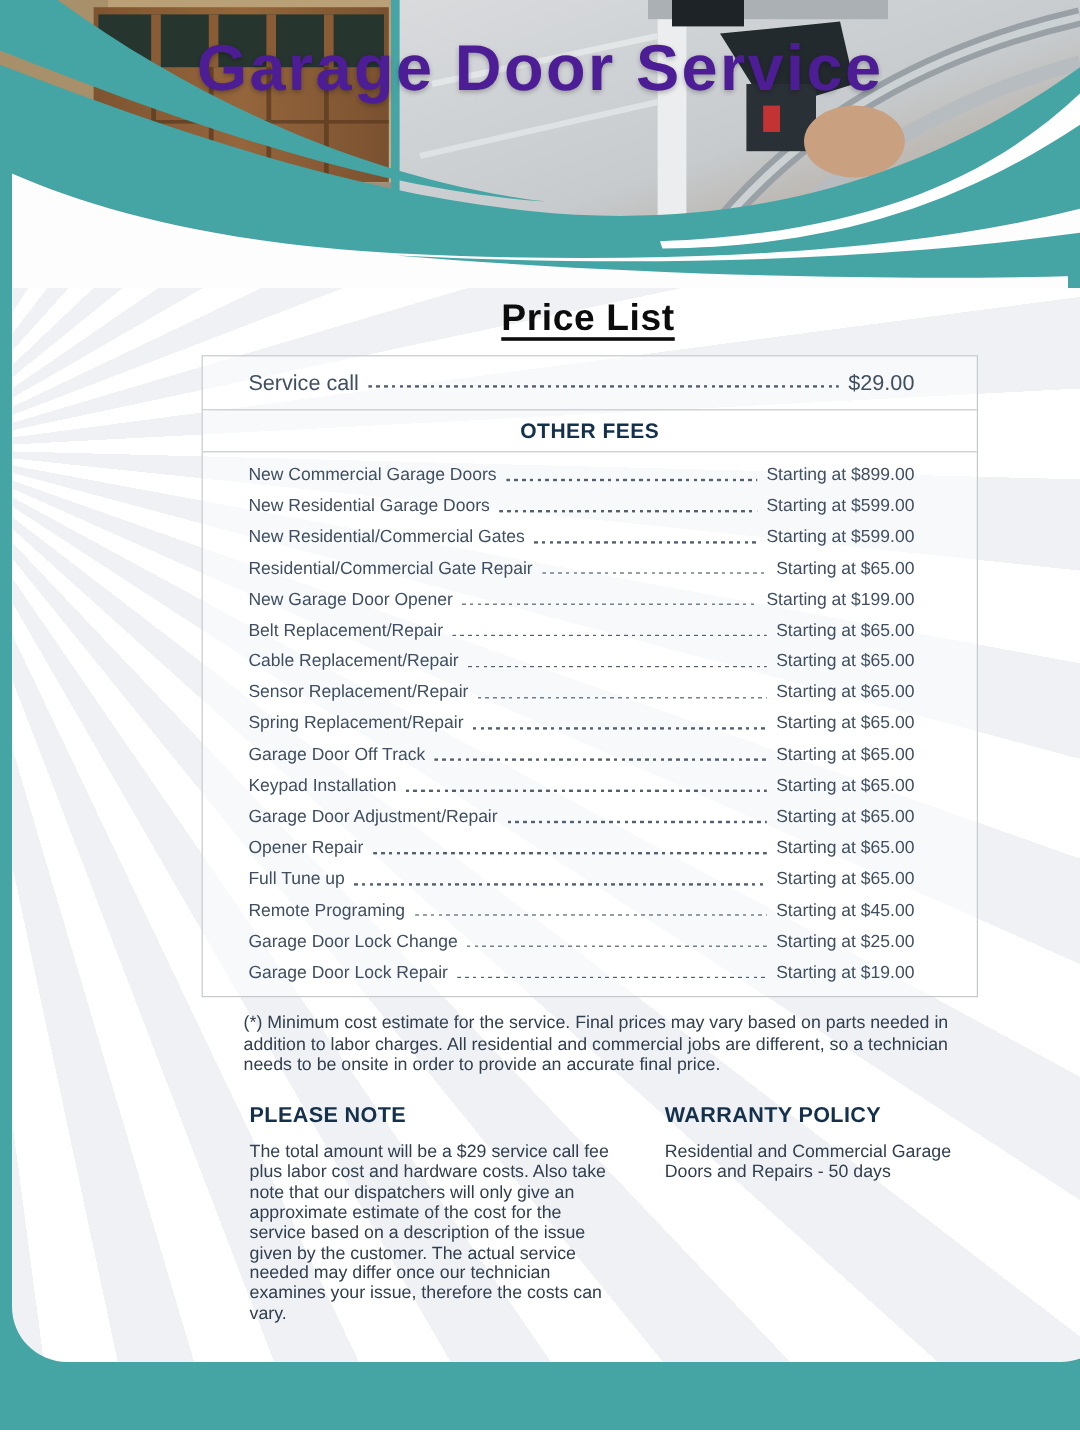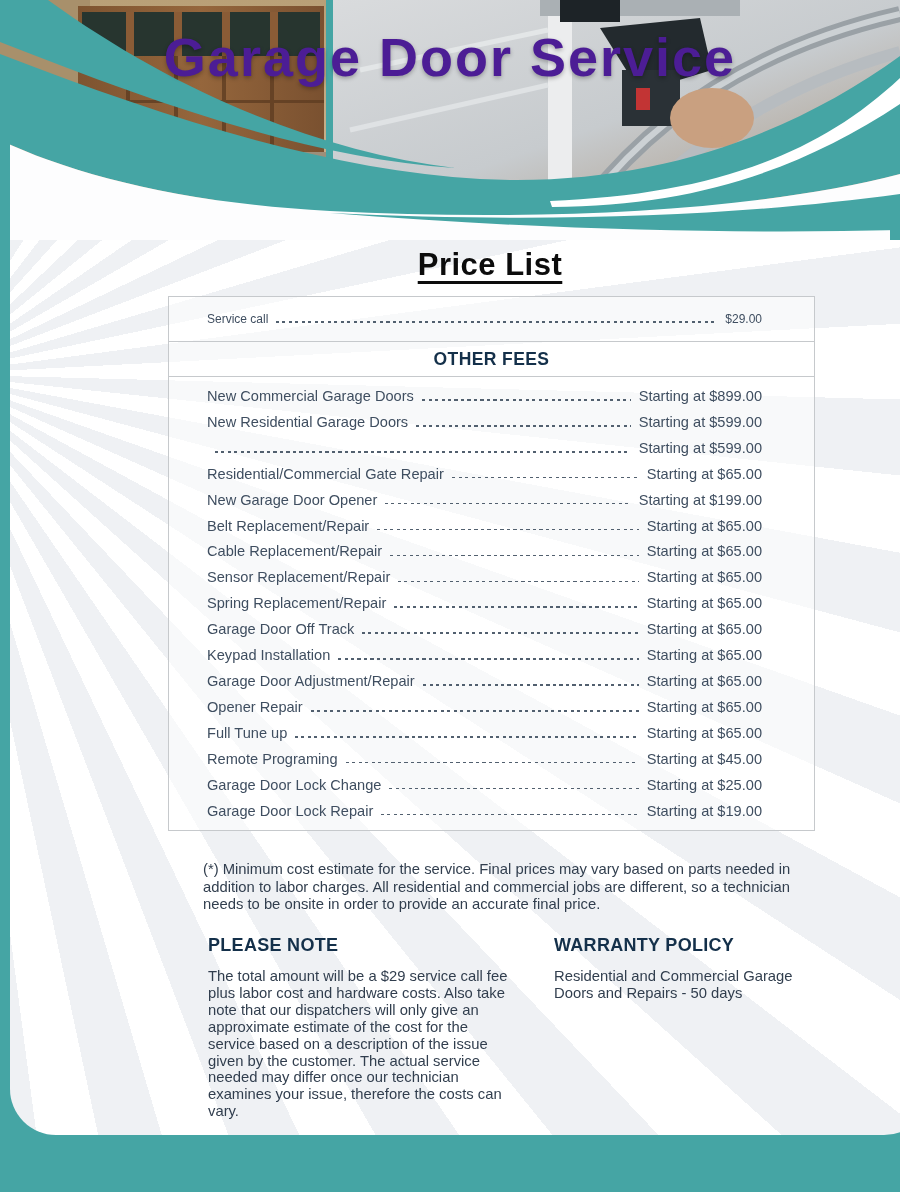--- a/index.html
+++ b/index.html
@@ -24,28 +24,28 @@
 
   
   .table{width:645px;margin:13px auto 0 118px;background:rgba(255,255,255,.55);
     border:1px solid #c6c9cc;}
   .thead{padding:7px 0 6px;text-align:center;font-size:17.5px;font-weight:700;
     color:#14304a;letter-spacing:.4px;border-bottom:1px solid #c6c9cc;}
   .rows{border-bottom:1px solid #c6c9cc;}
   .rows:last-child{border-bottom:none;}
   .fee-row{display:flex;align-items:baseline;padding:0 52px 0 38px;
     font-size:14.6px;color:#3f4e60;line-height:25.9px;}
-  .rows.basic .fee-row{line-height:44px;font-size:12px;}
+  .rows.basic .fee-row{line-height:44px;font-size:18px;}
   .rows.other{padding:7px 0 6px;}
   .fee-dots{flex:1;height:1.6px;margin:0 8px;align-self:center;transform:translateY(3px);
     background:repeating-linear-gradient(90deg,#52606f 0 3px,transparent 3px 6.5px);}
   .fee-price{white-space:nowrap;}
 
   
-  .footnote{width:588px;margin:30px 0 0 153px;font-size:14.8px;line-height:17.2px;
+  .footnote{width:588px;margin:14px 0 0 153px;font-size:14.8px;line-height:17.2px;
     color:#313e4e;}
   .columns{display:flex;margin:22px 0 0 158px;gap:40px;}
   .col h3{margin:0 0 12px;font-size:18px;font-weight:700;color:#14304a;letter-spacing:.3px;}
   .col p{margin:0;font-size:14.8px;line-height:16.9px;color:#313e4e;}
   .col.note{width:306px;}
   .col.warranty{width:252px;}
 </style>
 </head>
 <body>
 
@@ -159,20 +159,21 @@
             <span class="fee-price">Starting at $899.00</span>
           </div>
 
           <div class="fee-row">
             <span class="fee-label">New Residential Garage Doors</span>
             <span class="fee-dots"></span>
             <span class="fee-price">Starting at $599.00</span>
           </div>
 
           <div class="fee-row">
+            <span class="fee-label">New Residential/Commercial Gates</span>
             <span class="fee-dots"></span>
             <span class="fee-price">Starting at $599.00</span>
           </div>
 
           <div class="fee-row">
             <span class="fee-label">Residential/Commercial Gate Repair</span>
             <span class="fee-dots"></span>
             <span class="fee-price">Starting at $65.00</span>
           </div>
 

